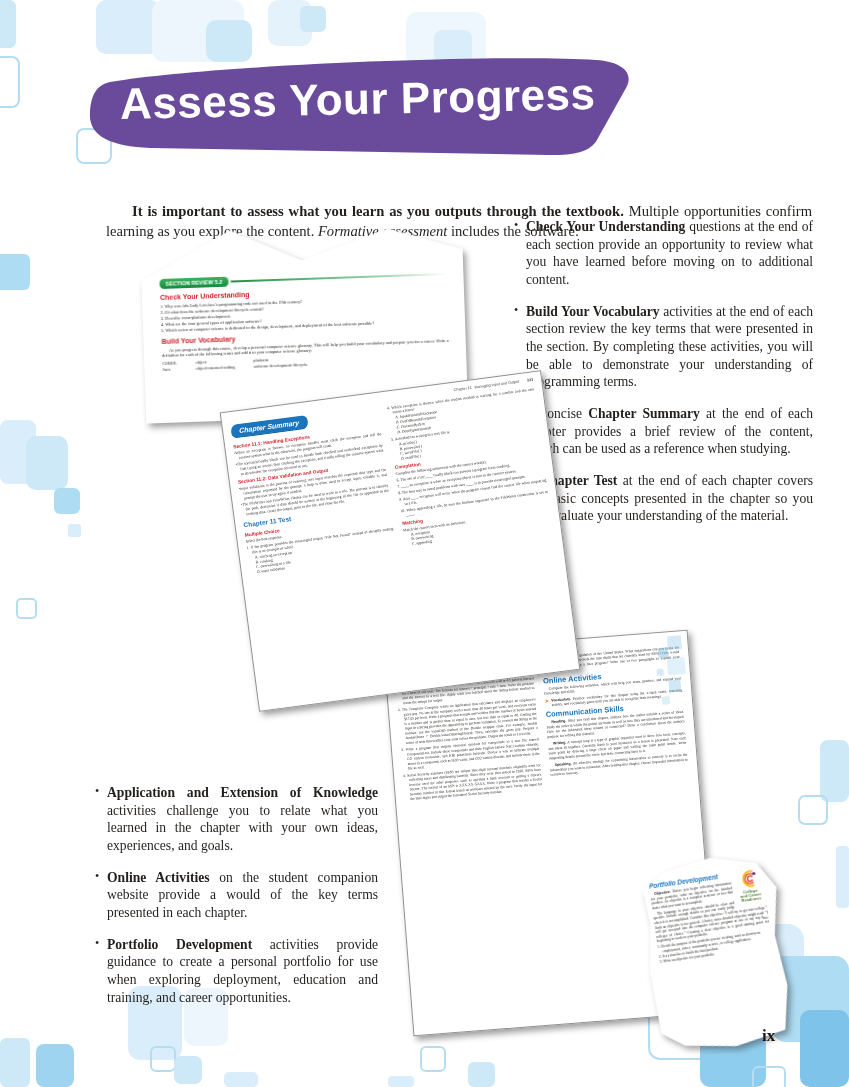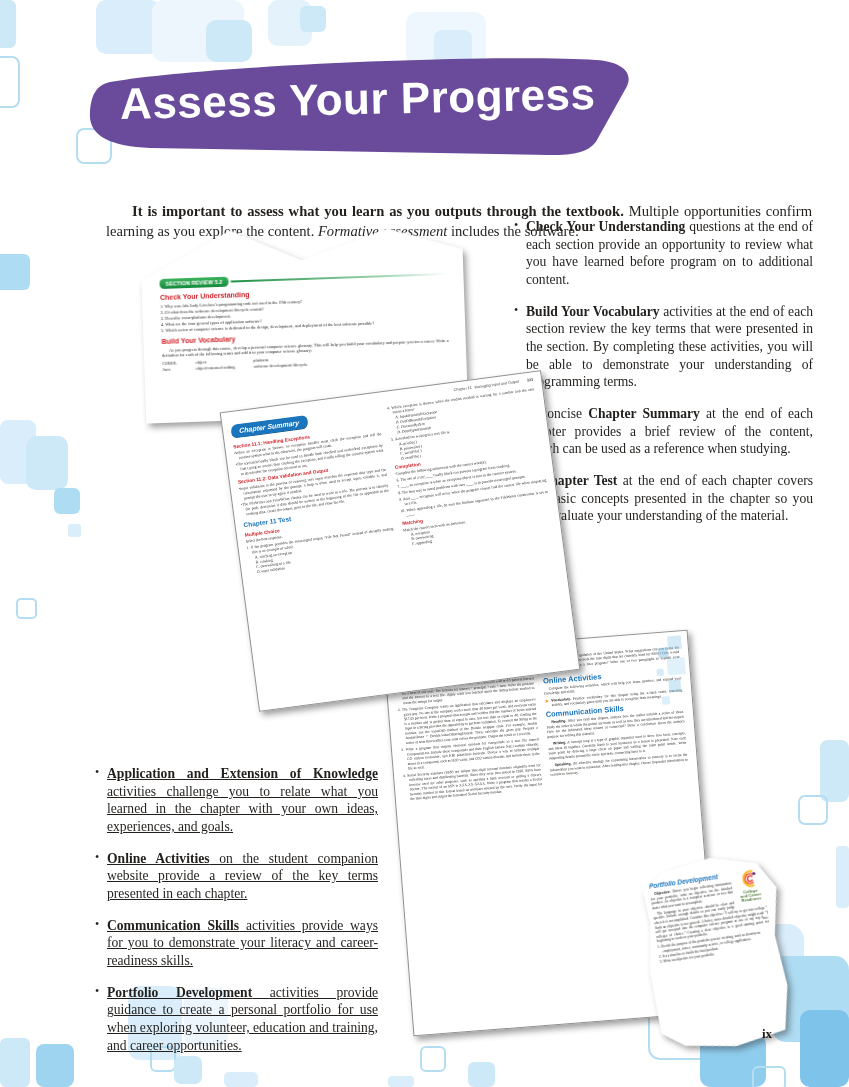--- a/index.html
+++ b/index.html
@@ -57,21 +57,21 @@
   
   .intro {
     position:absolute; left:106px; top:186px; width:706px; z-index:1;
     font-size:14.6px; line-height:1.42; text-indent:26px; text-align:justify;
   }
   .b { font-weight:bold; } .i { font-style:italic; }
 
   
   .bcol { position:absolute; z-index:1; }
   .right-col { left:512px; top:218px; width:301px; }
-  .left-col  { left:93px;  top:765px; width:285px;text-decoration:underline; }
+  .left-col  { left:93px;  top:784px; width:285px; }
   .bullet { position:relative; padding-left:14px; margin-bottom:14px; text-align:justify; font-size:13.6px; line-height:1.3; }
   .bullet::before { content:"\2022"; position:absolute; left:2px; top:0; font-size:12px; }
 
   
   .pagewrap { position:absolute; z-index:2; }
   .scaled { transform:scale(0.5); transform-origin:0 0; width:200%; }
   .pg { background:#fff; }
   .flatpage { border:1px solid #8f8f8f; box-shadow:3px 4px 6px rgba(40,40,40,0.45); overflow:hidden; }
   .shadowed { filter:drop-shadow(3px 4px 3px rgba(40,40,40,0.45)); }
 
@@ -129,21 +129,21 @@
     clip-path:polygon(3% 12%, 20% 4%, 55% 0%, 88% 6%, 100% 20%, 94% 45%, 98% 72%, 92% 95%, 55% 100%, 18% 96%, 2% 88%, 0% 55%, 5% 30%);
     overflow:hidden; }
   .p4 .scaled { padding:32px 24px 0 22px; box-sizing:border-box; font-size:7px; line-height:1.3; }
   .blueh.pf { font-size:13px; margin:0 0 3px 0; font-style:italic; }
   .plogo { float:right; width:58px; text-align:center; margin:0 0 3px 6px;
     font-family:"Liberation Sans",sans-serif; font-weight:bold; font-size:8px; line-height:1.05; color:#4e7b32; }
   .ppara { margin:0 0 3px 0; text-align:justify; text-indent:8px; }
   .pstep { margin:0 0 1px 9px; text-indent:-9px; }
 
   
-  .pgnum { position:absolute; left:762px; top:1026px; z-index:4; font-weight:bold; font-size:13px; color:#1c1a18; }
+  .pgnum { position:absolute; left:762px; top:1026px; z-index:4; font-weight:bold; font-size:17px; color:#1c1a18; }
 </style>
 </head>
 <body>
 
 <div class="canvas">
 
   <div class="dec d1"></div>
   <div class="dec d2"></div>
   <div class="dec d3"></div>
   <div class="dec d4"></div>
@@ -183,31 +183,30 @@
   <div class="banner">
     <svg width="560" height="106" viewBox="0 0 560 106">
       <path d="M32 30 C 140 12, 430 2, 518 8 C 546 10, 556 22, 548 36 L 520 86 C 514 99, 498 104, 470 103 L 72 96 C 32 94, 10 84, 12 60 C 13 44, 18 33, 32 30 Z" fill="#6a4b9b"></path>
     </svg>
     <h1>Assess Your Progress</h1>
   </div>
 
   <p class="intro"><span class="b">It is important to assess what you learn as you outputs through the textbook.</span><span> Multiple opportunities confirm learning as you explore the content. </span><span class="i">Formative assessment</span><span> includes the software:</span></p>
 
   <div class="bcol right-col">
-    <div class="bullet"><span></span><span class="b">Check Your Understanding</span><span> questions at the end of each section provide an opportunity to review what you have learned before program on to additional content.</span></div>
+    <div class="bullet"><span></span><span class="b">Check Your Understanding</span><span> questions at the end of each section provide an opportunity to review what you have learned before moving on to additional content.</span></div>
     <div class="bullet"><span></span><span class="b">Build Your Vocabulary</span><span> activities at the end of each section review the key terms that were presented in the section. By completing these activities, you will be able to demonstrate your understanding of programming terms.</span></div>
     <div class="bullet"><span>A concise </span><span class="b">Chapter Summary</span><span> at the end of each chapter provides a brief review of the content, which can be used as a reference when studying.</span></div>
     <div class="bullet"><span>A </span><span class="b">Chapter Test</span><span> at the end of each chapter covers the basic concepts presented in the chapter so you can evaluate your understanding of the material.</span></div>
   </div>
 
   <div class="bcol left-col">
     <div class="bullet"><span></span><span class="b">Application and Extension of Knowledge</span><span> activities challenge you to relate what you learned in the chapter with your own ideas, experiences, and goals.</span></div>
-    <div class="bullet"><span></span><span class="b">Online Activities</span><span> on the student companion website provide a review of the key terms presented in each chapter.</span></div>
-    <div class="bullet"><span></span><span class="b">Communication Skills</span><span> activities provide ways for you to demonstrate your literacy and career-readiness skills.</span></div>
-    <div class="bullet"><span></span><span class="b">Portfolio Development</span><span> activities provide guidance to create a personal portfolio for use when exploring volunteer, education and training, and career opportunities.</span></div>
+    <div class="bullet"><span></span><span class="b">Online Activities</span><span> on the student companion website provide a would of the key terms presented in each chapter.</span></div>
+    <div class="bullet"><span></span><span class="b">Portfolio Development</span><span> activities provide guidance to create a personal portfolio for use when exploring deployment, education and training, and career opportunities.</span></div>
   </div>
 
   <div class="pagewrap p1 shadowed">
     <div class="torn">
       <div class="scaled">
         <div class="sr-row">
           <span class="sr-pill">SECTION REVIEW 5.2</span>
           <span class="sr-swoosh"></span>
         </div>
         <div class="redh big">Check Your Understanding</div>

